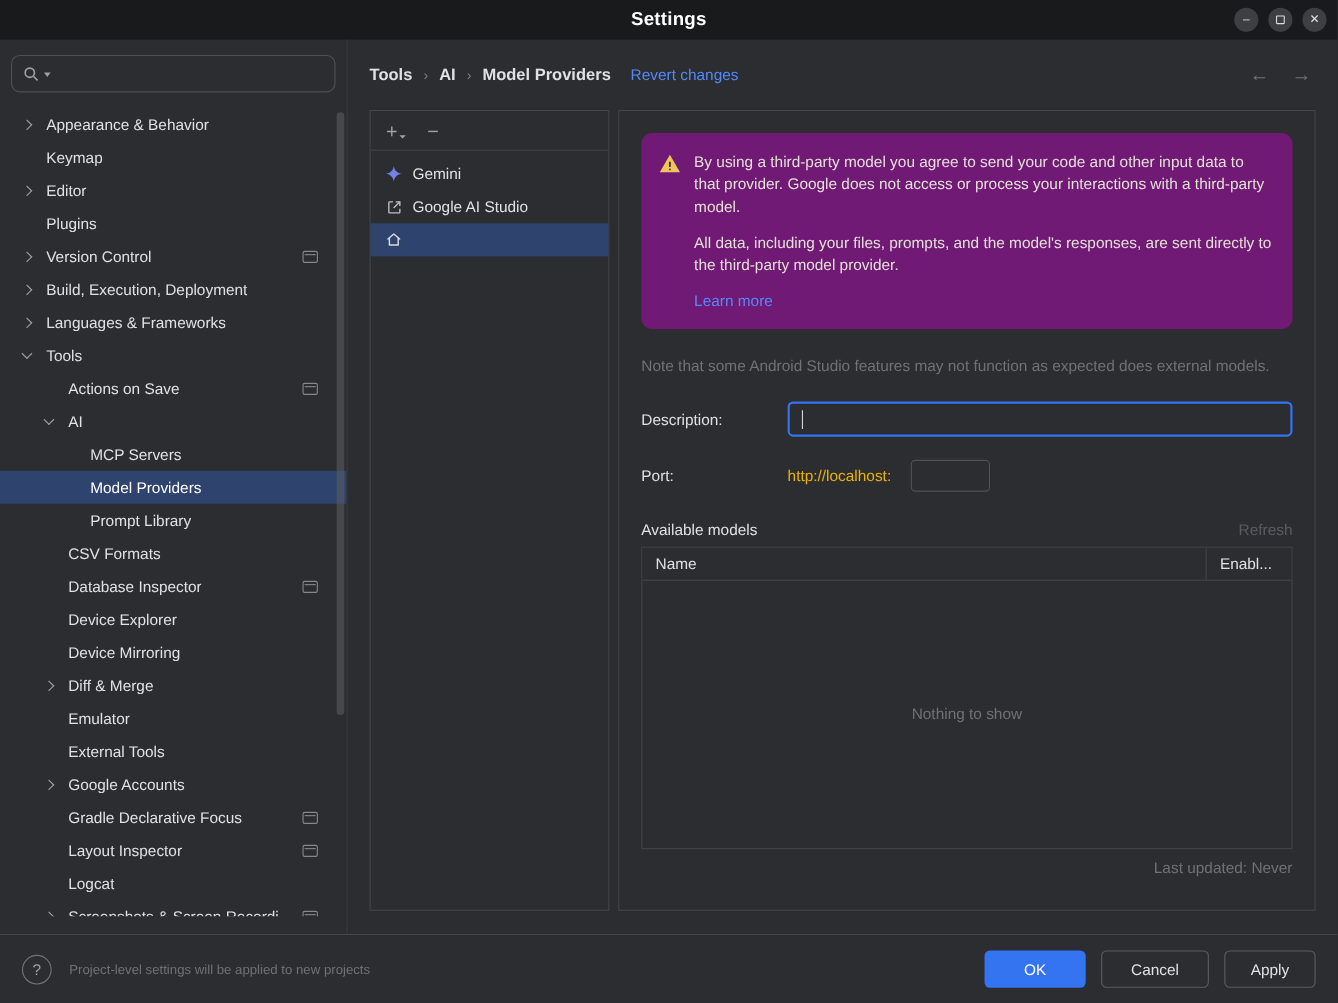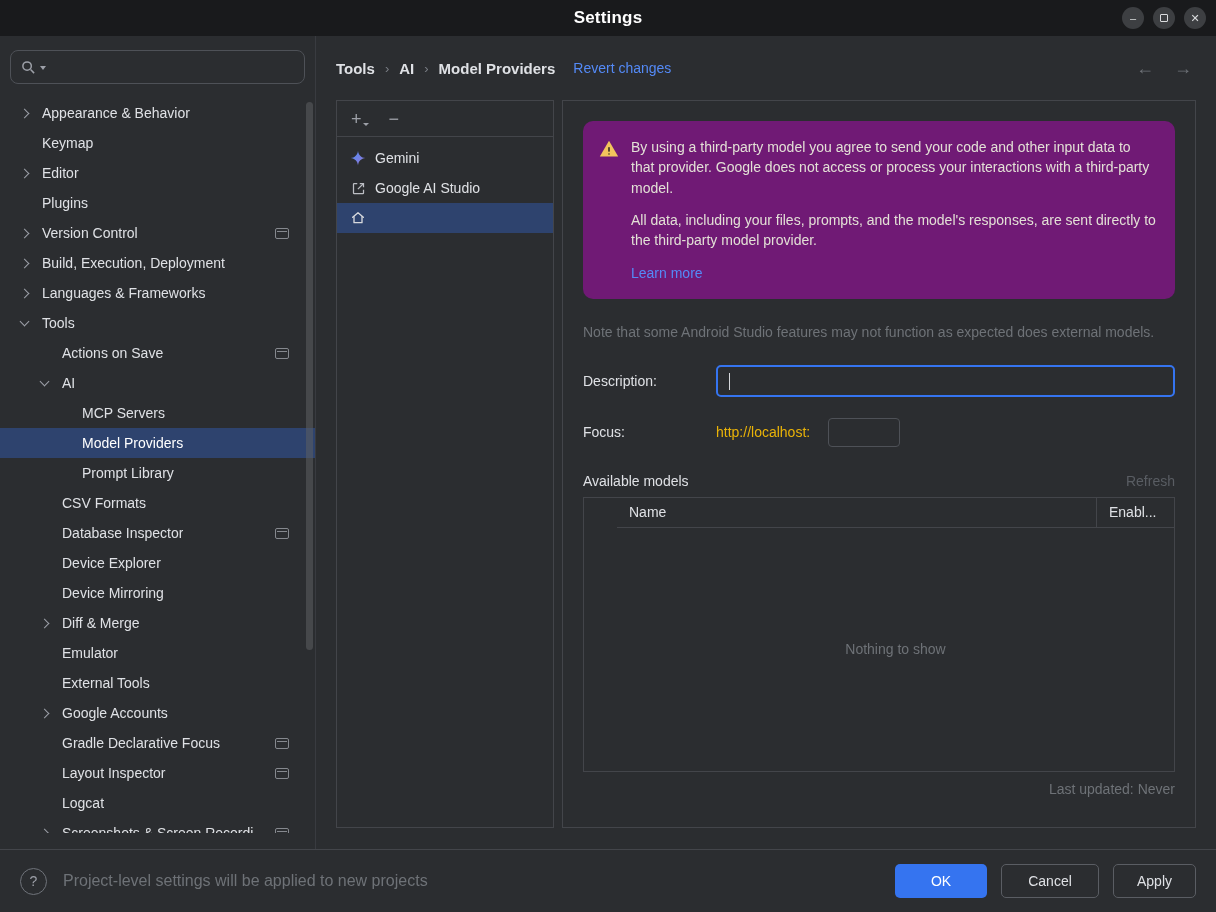--- a/index.html
+++ b/index.html
@@ -79,31 +79,31 @@
   .desc-wrap { flex:1; height:32px; border:2px solid #3574f0; border-radius:5px; display:flex; align-items:center; padding:0 9px; position:relative; }
   .desc-wrap input { flex:1; background:transparent; border:none; outline:none; color:#dfe1e5; font-family:inherit; font-size:14px; }
   .caret-bar { position:absolute; left:11px; top:6px; width:1px; height:17px; background:#d5d7db; }
   .port-row { margin-top:21px; }
   .port-prefix { color:#eab308; }
   .port-input { width:72px; height:29px; border:1px solid #4e5157; border-radius:4px; background:transparent; margin-left:18px; color:#dfe1e5; font-family:inherit; font-size:14px; padding:0 8px; outline:none; }
 
   .models-row { margin-top:26px; display:flex; align-items:center; justify-content:space-between; }
   .refresh { color:#595d63; cursor:default; }
 
-  .models-table { margin-top:8px; border:1px solid #43454a; display:flex; flex-direction:column;padding-left:33px; }
+  .models-table { margin-top:8px; border:1px solid #43454a; display:flex; flex-direction:column; }
   .thead { display:grid; grid-template-columns:1fr 78px; height:30px; border-bottom:1px solid #43454a; align-items:stretch; background:#2b2d30; }
   .th { display:flex; align-items:center; padding:0 12px; white-space:nowrap; overflow:hidden; }
   .th-enabled { border-left:1px solid #43454a; }
   .tbody { height:243px; display:flex; align-items:center; justify-content:center; color:#6e7277; }
   .last-updated { margin-top:9px; text-align:right; color:#6e7277; }
 
   
   .footer { height:63px; border-top:1px solid #43454a; display:flex; align-items:center; padding:0 20px; gap:14px; }
   .help-circle { width:27px; height:27px; border-radius:50%; border:1.6px solid #6f737a; color:#9da0a8; display:flex; align-items:center; justify-content:center; font-size:14px; flex-shrink:0; cursor:pointer; }
-  .footer-note { color:#6e7277; font-size:16px; margin-left:2px; }
+  .footer-note { color:#6e7277; font-size:12px; margin-left:2px; }
   .footer-spacer { flex:1; }
   .btn { height:34px; border-radius:5px; display:flex; align-items:center; justify-content:center; font-size:14px; cursor:pointer; border:none; font-family:inherit;text-align:right; }
   .btn-primary { background:#3574f0; color:#ffffff; width:92px; }
   .btn-secondary { background:transparent; border:1px solid #5a5d63; color:#dfe1e5; width:98px; }
   .btn-apply { width:83px; }
 </style>
 </head>
 <body>
 
 <div class="titlebar">
@@ -329,21 +329,21 @@
 
         <div class="form-row">
           <span class="form-label">Description:</span>
           <div class="desc-wrap">
             <span class="caret-bar"></span>
             <input type="text" value="" style="">
           </div>
         </div>
 
         <div class="form-row port-row">
-          <span class="form-label">Focus:</span>
+          <span class="form-label">Port:</span>
           <span class="port-prefix">http://localhost:</span>
           <input type="text" class="port-input" value="" style="">
         </div>
 
         <div class="models-row">
           <span>Available models</span>
           <span class="refresh">Refresh</span>
         </div>
 
         <div class="models-table">

